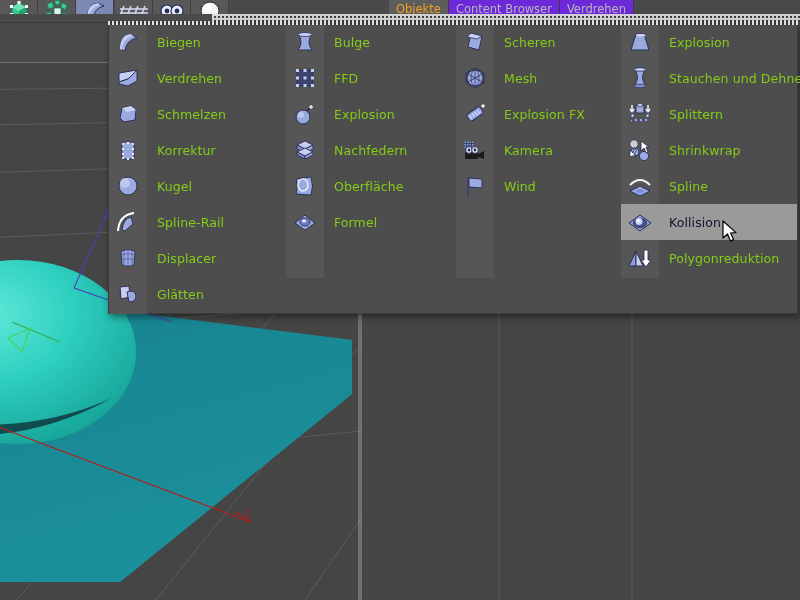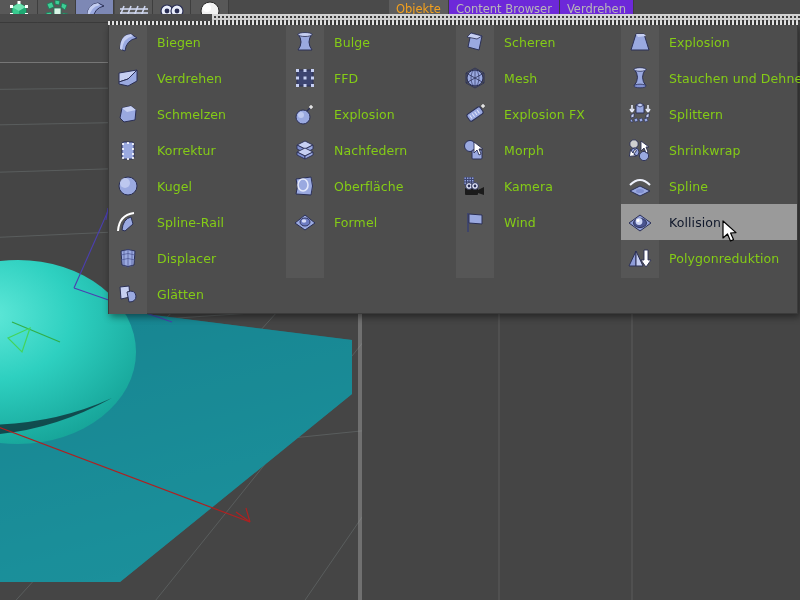--- a/index.html
+++ b/index.html
@@ -492,30 +492,20 @@
             </g>
             <g stroke="#ffffff" stroke-width="1.2">
               <line x1="21" y1="2" x2="21" y2="6"></line>
               <line x1="19" y1="4" x2="23" y2="4"></line>
             </g>
           </svg>
       </span>
         <span class="lbl">Explosion FX</span>
     </div>
 
-    <div class="mitem">
-      <span class="ic">
-        <svg width="26" height="24" viewBox="0 0 26 24">
-            <circle cx="8" cy="8" r="5.5" fill="#9aa9e0" stroke="#2a2f55" stroke-width="1"></circle>
-            <rect x="10" y="12" width="10" height="9" rx="1" fill="#9aa9e0" stroke="#2a2f55" stroke-width="1"></rect>
-            <polygon points="12,4 12,15 15,12 17,17 19,16 17,11 21,11" fill="#ffffff" stroke="#2a2f55" stroke-width=".9"></polygon>
-          </svg>
-      </span>
-        <span class="lbl">Morph</span>
-    </div>
 
 
     <div class="mitem">
       <span class="ic">
         <svg width="26" height="24" viewBox="0 0 26 24">
             <rect x="2" y="3" width="10" height="8" fill="#3c4470"></rect>
             <g fill="#9aa9e0">
               <rect x="2.5" y="3.5" width="1.4" height="1.4"></rect>
               <rect x="5" y="3.5" width="1.4" height="1.4"></rect>
               <rect x="7.5" y="3.5" width="1.4" height="1.4"></rect>

